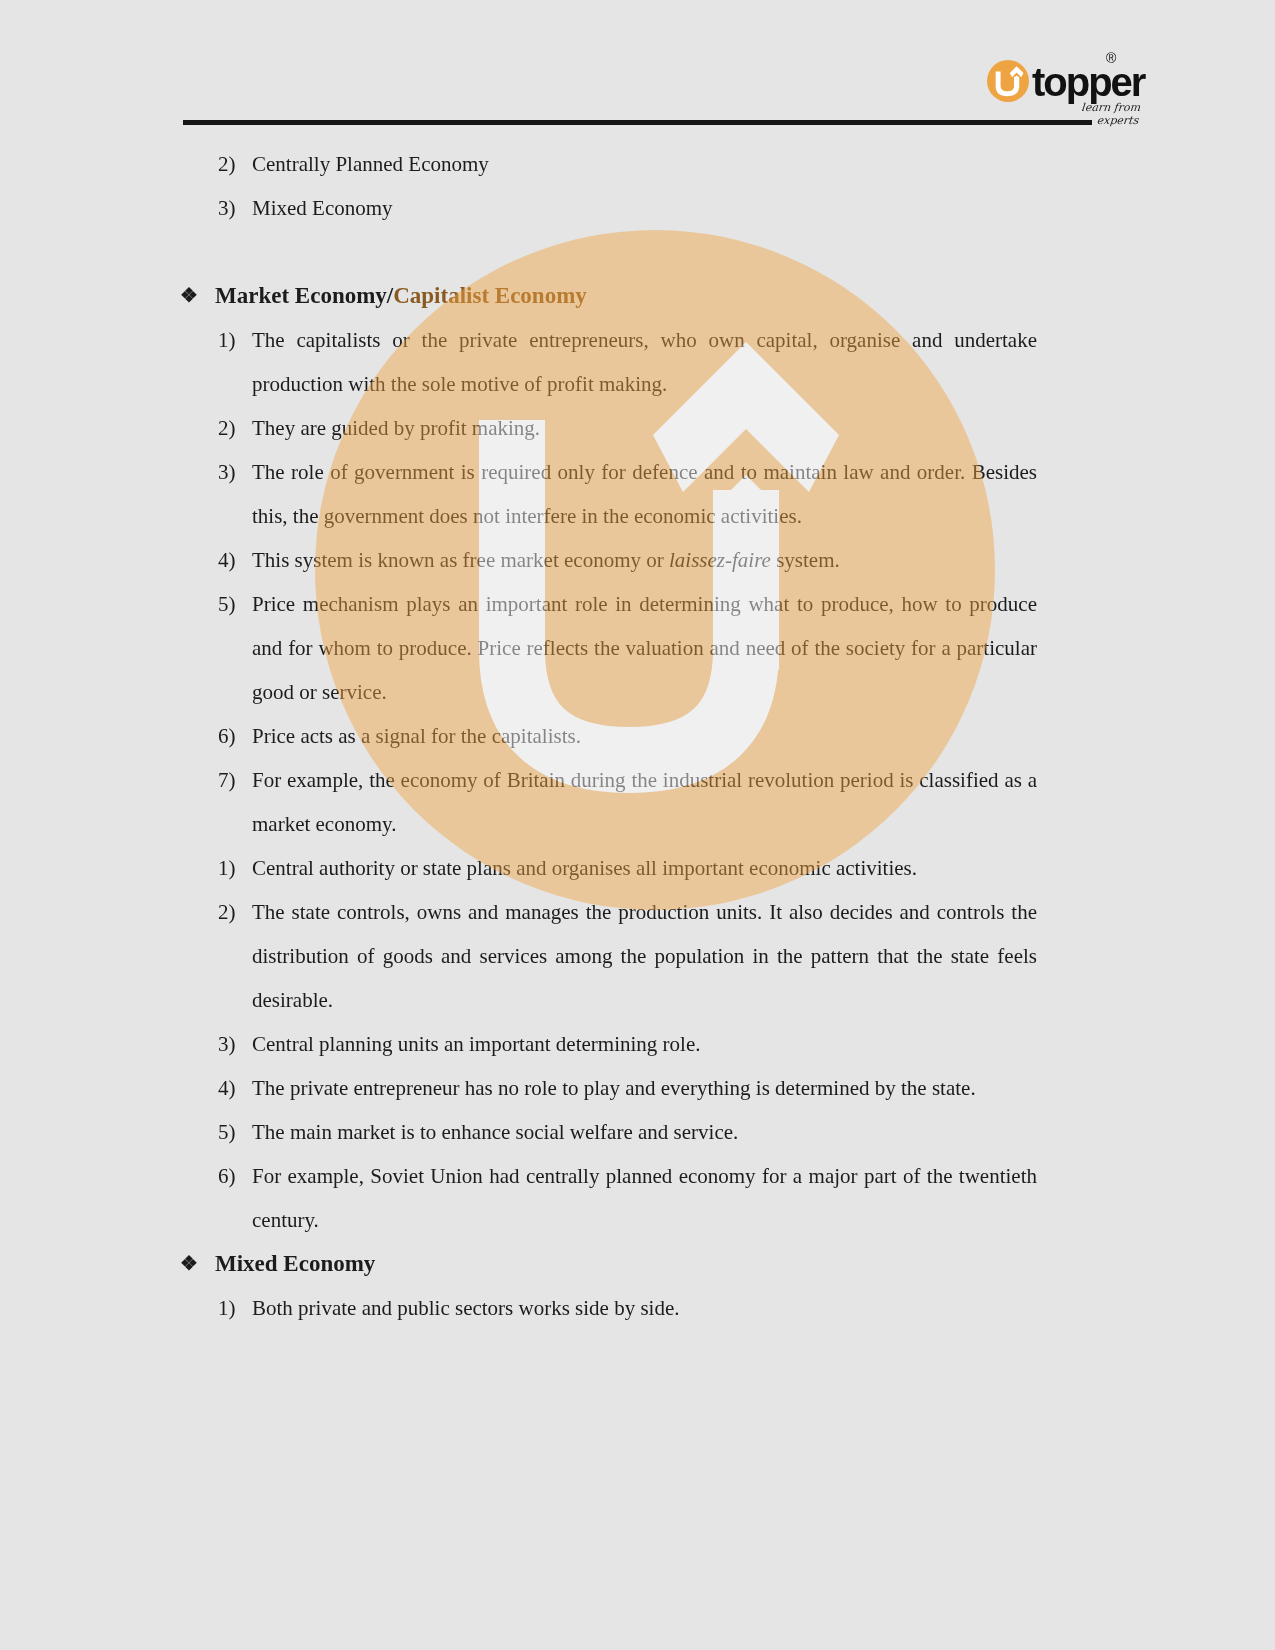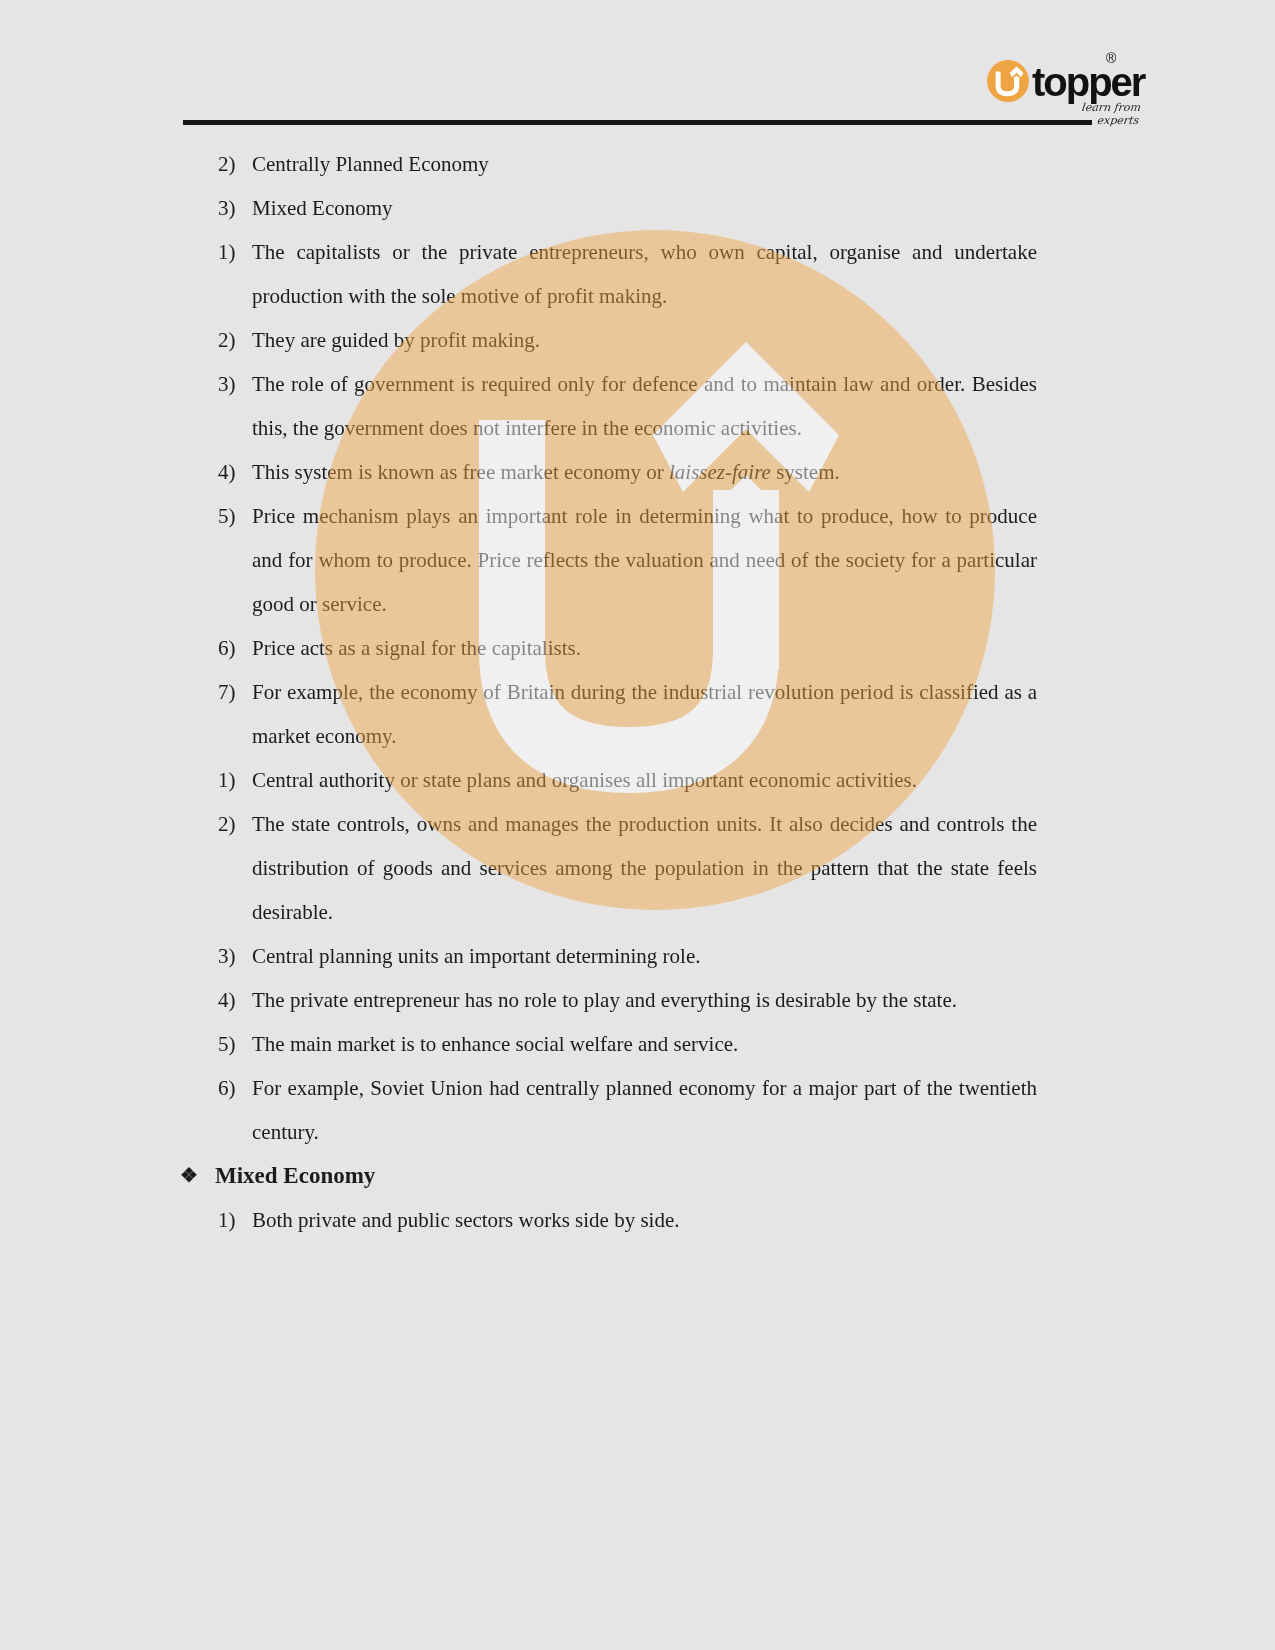--- a/index.html
+++ b/index.html
@@ -92,20 +92,21 @@
         <div class="n-item">
           <span class="n-num">2)</span>
           <span class="n-text"><span>Centrally Planned Economy</span></span>
         </div>
         <div class="n-item">
           <span class="n-num">3)</span>
           <span class="n-text"><span>Mixed Economy</span></span>
         </div>
       </div>
     <div id="sections">
+        <div class="sec-heading gap-before"><span class="sec-bullet">❖</span><span class="t-black">Market Economy/</span><span class="t-accent">Capitalist Economy</span></div>
         <div class="n-item">
           <span class="n-num">1)</span>
           <span class="n-text"><span>The capitalists or the private entrepreneurs, who own capital, organise and undertake production with the sole motive of profit making.</span></span>
         </div>
         <div class="n-item">
           <span class="n-num">2)</span>
           <span class="n-text"><span>They are guided by profit making.</span></span>
         </div>
         <div class="n-item">
           <span class="n-num">3)</span>
@@ -134,21 +135,21 @@
         <div class="n-item">
           <span class="n-num">2)</span>
           <span class="n-text"><span>The state controls, owns and manages the production units. It also decides and controls the distribution of goods and services among the population in the pattern that the state feels desirable.</span></span>
         </div>
         <div class="n-item">
           <span class="n-num">3)</span>
           <span class="n-text"><span>Central planning units an important determining role.</span></span>
         </div>
         <div class="n-item">
           <span class="n-num">4)</span>
-          <span class="n-text"><span>The private entrepreneur has no role to play and everything is desirable by the state.</span></span>
+          <span class="n-text"><span>The private entrepreneur has no role to play and everything is determined by the state.</span></span>
         </div>
         <div class="n-item">
           <span class="n-num">5)</span>
           <span class="n-text"><span>The main market is to enhance social welfare and service.</span></span>
         </div>
         <div class="n-item">
           <span class="n-num">6)</span>
           <span class="n-text"><span>For example, Soviet Union had centrally planned economy for a major part of the twentieth century.</span></span>
         </div>
         <div class="sec-heading"><span class="sec-bullet">❖</span><span class="t-black">Mixed Economy</span></div>

